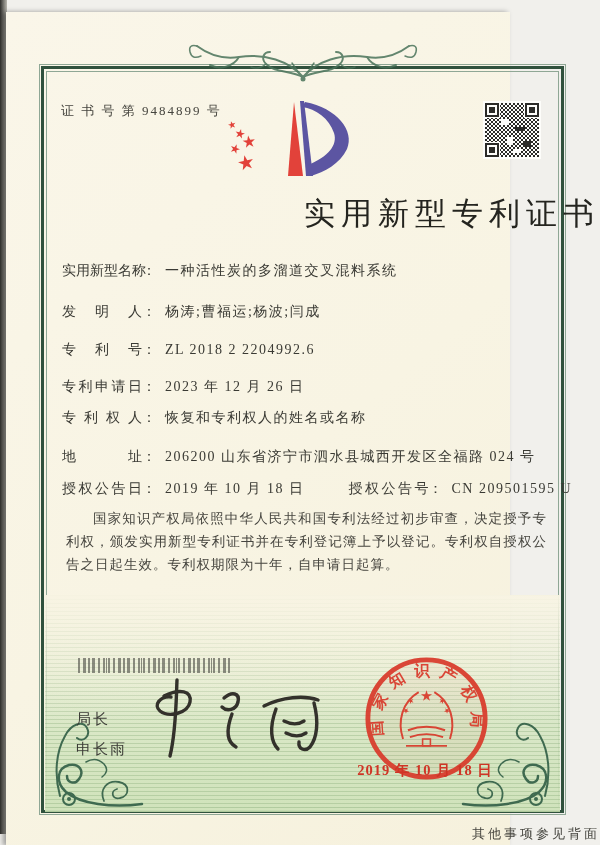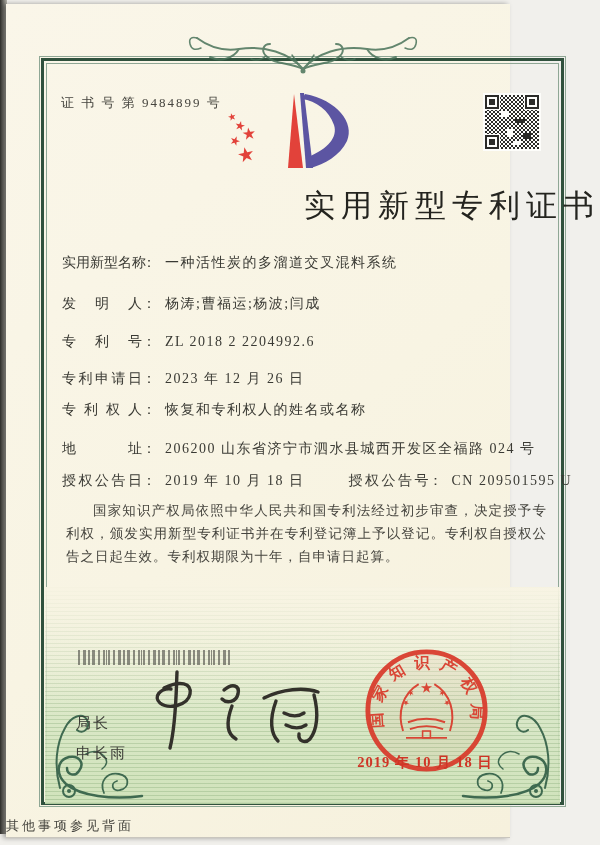--- a/index.html
+++ b/index.html
@@ -5,21 +5,21 @@
   html,body{margin:0;padding:0;}
   body{
     width:600px;height:845px;position:relative;overflow:hidden;
     background:#f1f0ec;
     font-family:"Liberation Serif","DejaVu Serif",serif;
   }
   
   .edge-left{position:absolute;left:0;top:0;width:7px;height:834px;
     background:linear-gradient(90deg,#2e2e2b 0%,#6f6e68 45%,#b9b7ae 100%);}
   .paper{
-    position:absolute;left:6px;top:4px;width:504px;height:833px;
+    position:absolute;left:6px;top:12px;width:504px;height:833px;
     background:linear-gradient(140deg,#faf6e9 0%,#f8f4e3 55%,#f6f1dd 100%);
     border-bottom:1px solid #c9c6be;
     box-shadow:-3px 0 5px rgba(0,0,0,.35);
   }
   
   .frame{position:absolute;left:33px;top:52px;width:527px;height:751px;}
   .f-outer{position:absolute;inset:0;border:1px solid #8fa795;}
   .f-main{position:absolute;inset:2px;border:3px solid #30513d;}
   .f-inner{position:absolute;inset:7px;border:1px solid #8fa795;}
 
@@ -50,30 +50,30 @@
   .guilloche::after{content:"";position:absolute;inset:0;
     background:linear-gradient(to bottom,rgba(248,244,227,.95) 0%,rgba(248,244,227,0) 60%);}
 
   .barcode{position:absolute;left:72px;top:646px;width:152px;height:15px;opacity:.62;z-index:2;
     background:
       repeating-linear-gradient(90deg,#4e4e48 0 2px,rgba(0,0,0,0) 2px 5px),
       repeating-linear-gradient(90deg,#4e4e48 0 1px,rgba(0,0,0,0) 1px 7px);}
 
   .director{position:absolute;left:70px;top:692px;z-index:2;
     font-family:Liberation Sans, sans-serif;
-    font-size:15px;color:#3b3b36;letter-spacing:2px;line-height:30px;margin-top:12px;}
+    font-size:15px;color:#3b3b36;letter-spacing:2px;line-height:30px;}
   .signature{position:absolute;left:118px;top:664px;width:210px;height:90px;z-index:3;}
 
   .seal{position:absolute;left:357px;top:643px;width:127px;height:127px;z-index:3;opacity:.93;}
   .seal-date{position:absolute;left:350px;top:749px;width:138px;text-align:center;z-index:4;
     font-size:14.5px;letter-spacing:1px;color:#cf3526;font-weight:bold;}
 
   .page-info{position:absolute;left:0;top:778px;width:594px;text-align:center;
     font-size:12px;color:#3c3c36;letter-spacing:1px;z-index:2;}
-  .back-note{position:absolute;left:0;top:813px;width:594px;text-align:left;
+  .back-note{position:absolute;left:0;top:813px;width:594px;text-align:right;
     font-size:13px;color:#45443e;letter-spacing:3px;}
 
   .ornament-top{position:absolute;left:177px;top:27px;width:240px;height:52px;}
   .corner{position:absolute;width:100px;height:110px;z-index:1;}
   .corner.bl{left:40px;top:690px;}
   .corner.br{left:453px;top:690px;transform:scaleX(-1);}
 </style>
 </head>
 <body>
 

